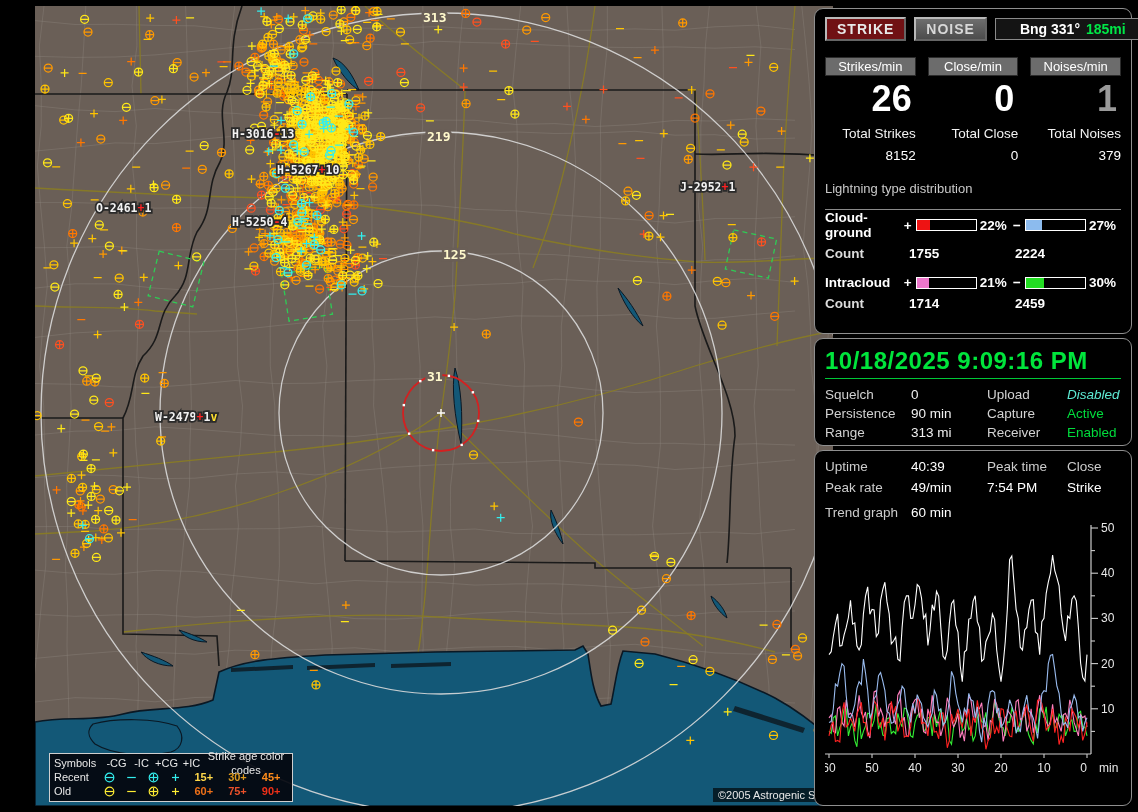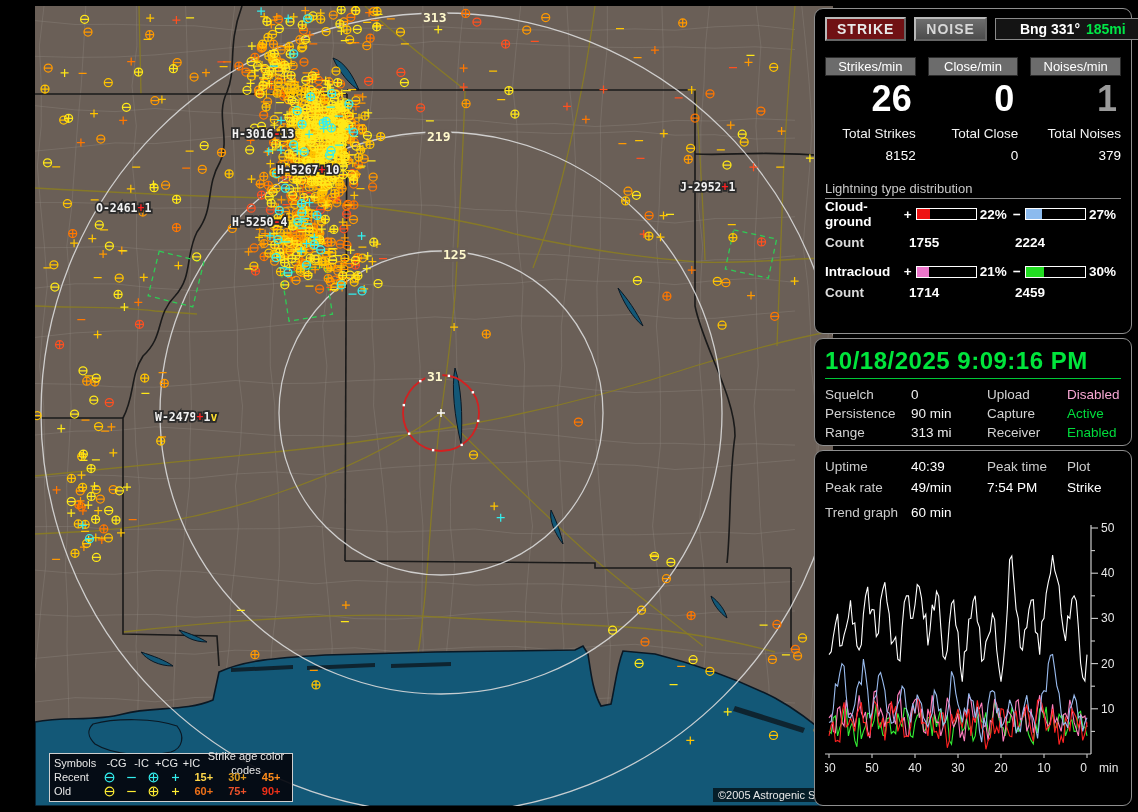--- a/index.html
+++ b/index.html
@@ -41,39 +41,39 @@
   .rates { display:grid; grid-template-columns:1fr 1fr 1fr; column-gap:12px; margin-top:16px; }
   .rate-col { display:flex; flex-direction:column; }
   .rate-chip { background:#6c6c6c; border:1px solid #2c2c2c; color:#fff; text-align:center;
                font-size:13px; padding:1px 2px; }
   .rate-big { font-size:36px; font-weight:bold; color:#fff; text-align:right; padding-right:4px; margin:2px 0 6px; }
   .rate-big.dim { color:#9a9a9a; }
   .total-label { font-size:13.5px; color:#f2f2f2; text-align:right; }
   .total-value { font-size:13.5px; color:#fff; text-align:right; margin-top:7px; }
 
   
-  .dist-title { margin-top:18px; color:#c9c9c9; font-size:13px; padding-bottom:2px; border-bottom:1px solid #8a8a8a; }
+  .dist-title { margin-top:18px; color:#c9c9c9; font-size:13px; padding-bottom:13px; border-bottom:1px solid #8a8a8a; }
   .dist-row { display:flex; align-items:center; font-size:13.5px; color:#fff; }
   .dist-label { width:92px; font-weight:bold; }
   .dist-sign { width:12px; font-weight:bold; text-align:center; }
   .bar { width:72px; height:12px; border:1px solid #fff; background:#000; margin:0 3px; }
   .bar i { display:block; height:100%; }
   .dist-pct { width:38px; font-weight:bold; }
   .count-row { display:flex; margin-top:6px; font-size:13.5px; font-weight:bold; color:#dcdcdc; }
   .count-label { width:104px; }
   .count-val { width:131px; color:#fff; }
 
   
   .clock-date { color:#00e53c; font-weight:bold; font-size:24px; letter-spacing:0.5px;
                 border-bottom:1.5px solid #00c838; padding-bottom:3px; }
   .kv-grid { display:grid; grid-template-columns:86px 76px 80px 1fr; row-gap:4px; margin-top:8px;
              font-size:13.5px; color:#f0f0f0; }
   .kv-grid .lab { color:#d2d2d2; }
   .v-green { color:#00dd3c; }
-  .v-dim { color:#f9a8d4; }
+  .v-dim { color:#5eead4;font-style:italic; }
 
   
   .trend-grid { display:grid; grid-template-columns:86px 76px 80px 1fr; row-gap:6px; font-size:13.5px; color:#fff; }
   .trend-grid .lab { color:#cccccc; }
   .trend-window-row { margin-top:10px; font-size:13.5px; color:#fff; display:flex; }
   .trend-window-row .lab { color:#cccccc; width:86px; }
   #trend-chart { margin-top:2px; }
 </style>
 </head>
 <body>
@@ -301,21 +301,21 @@
         <span class="lab">Receiver</span>
         <span class="v-green">Enabled</span>
       </div>
     </div>
 
     <div class="panel" id="panel-trend">
       <div class="trend-grid">
         <span class="lab">Uptime</span>
         <span>40:39</span>
         <span class="lab">Peak time</span>
-        <span class="lab">Plot</span>
+        <span class="lab">Close</span>
 
         <span class="lab">Peak rate</span>
         <span>49/min</span>
         <span>7:54 PM</span>
         <span>Strike</span>
       </div>
       <div class="trend-window-row">
         <span class="lab">Trend graph</span>
         <span>60 min</span>
       </div>

